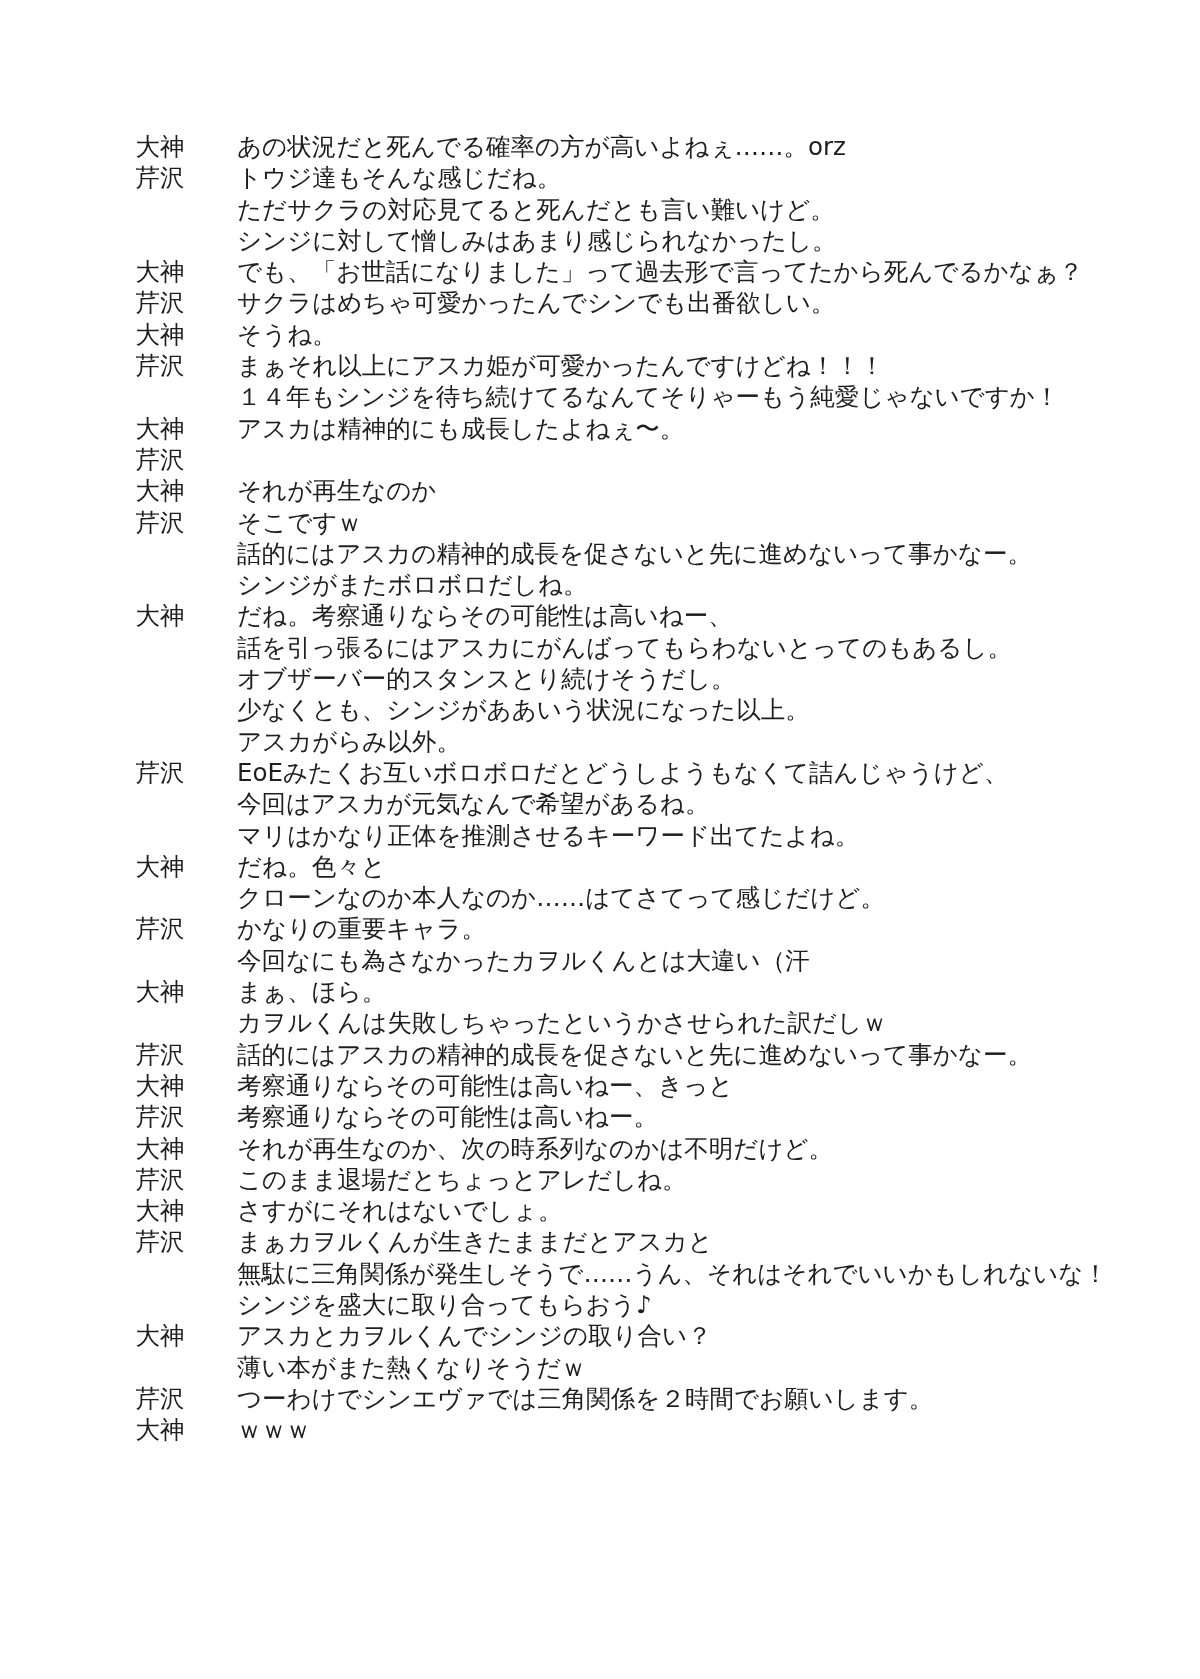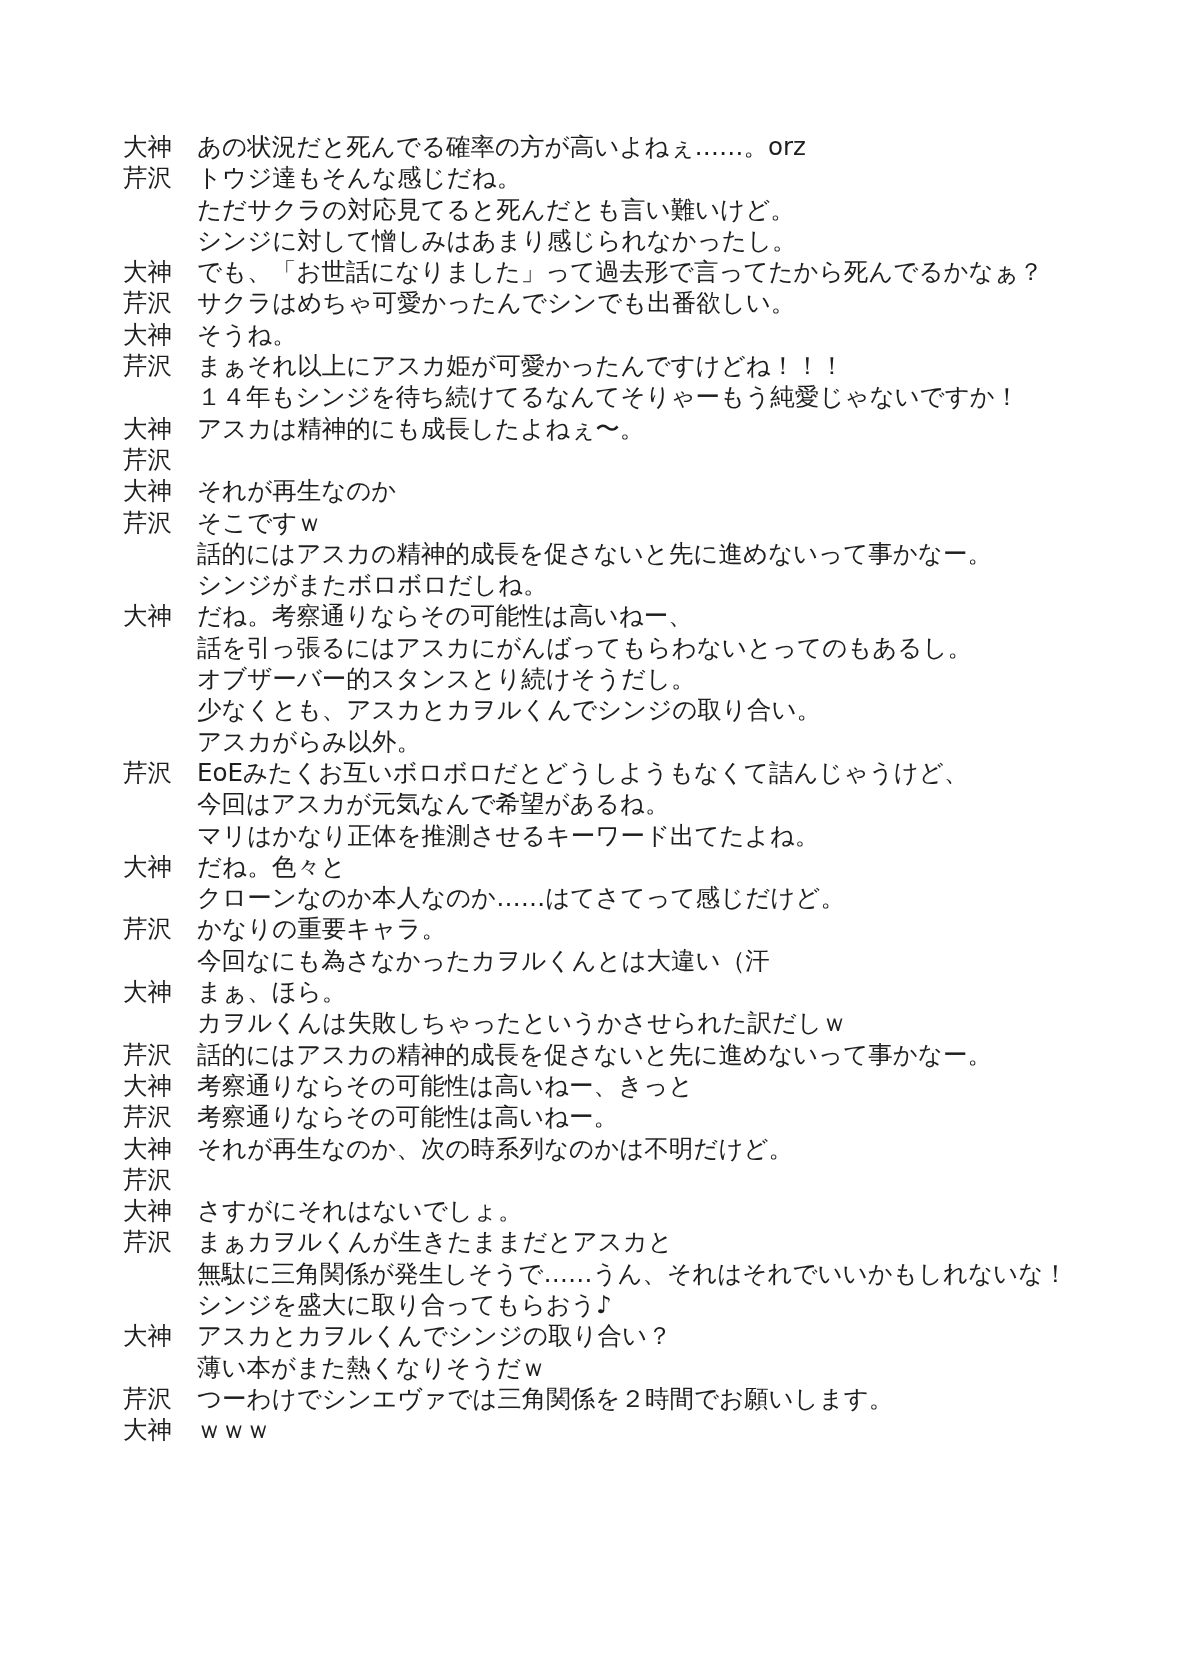--- a/index.html
+++ b/index.html
@@ -17,34 +17,36 @@
     width: 1200px;
     height: 1679px;
     background: #ffffff;
     overflow: hidden;
   }
   .transcript {
     position: absolute;
     left: 123px;
     top: 131px;
     color: #1e1e1e;
+    text-align: center;
   }
   .row {
     display: flex;
     align-items: flex-start;
     font-size: 24.5px;
     line-height: 31.3px;
     white-space: nowrap;
   }
   .spk {
     flex: 0 0 74px;
     width: 74px;
   }
   .txt {
     flex: 0 0 auto;
+    margin-left: 40px;
   }
 </style>
 </head>
 <body style="background: rgb(255, 255, 255);">
 
 <div class="page">
   <div class="transcript" id="transcript" style="color: rgb(30, 30, 30);">
       <div class="row">
         <span class="spk">大神</span>
         <span class="txt">あの状況だと死んでる確率の方が高いよねぇ……。orz</span>
@@ -111,21 +113,21 @@
       <div class="row">
         <span class="spk"></span>
         <span class="txt">話を引っ張るにはアスカにがんばってもらわないとってのもあるし。</span>
       </div>
       <div class="row">
         <span class="spk"></span>
         <span class="txt">オブザーバー的スタンスとり続けそうだし。</span>
       </div>
       <div class="row">
         <span class="spk"></span>
-        <span class="txt">少なくとも、アスカとカヲルくんでシンジの取り合い。</span>
+        <span class="txt">少なくとも、シンジがああいう状況になった以上。</span>
       </div>
       <div class="row">
         <span class="spk"></span>
         <span class="txt">アスカがらみ以外。</span>
       </div>
       <div class="row">
         <span class="spk">芹沢</span>
         <span class="txt">EoEみたくお互いボロボロだとどうしようもなくて詰んじゃうけど、</span>
       </div>
       <div class="row">
@@ -171,20 +173,21 @@
       <div class="row">
         <span class="spk">芹沢</span>
         <span class="txt">考察通りならその可能性は高いねー。</span>
       </div>
       <div class="row">
         <span class="spk">大神</span>
         <span class="txt">それが再生なのか、次の時系列なのかは不明だけど。</span>
       </div>
       <div class="row">
         <span class="spk">芹沢</span>
+        <span class="txt">このまま退場だとちょっとアレだしね。</span>
       </div>
       <div class="row">
         <span class="spk">大神</span>
         <span class="txt">さすがにそれはないでしょ。</span>
       </div>
       <div class="row">
         <span class="spk">芹沢</span>
         <span class="txt">まぁカヲルくんが生きたままだとアスカと</span>
       </div>
       <div class="row">

